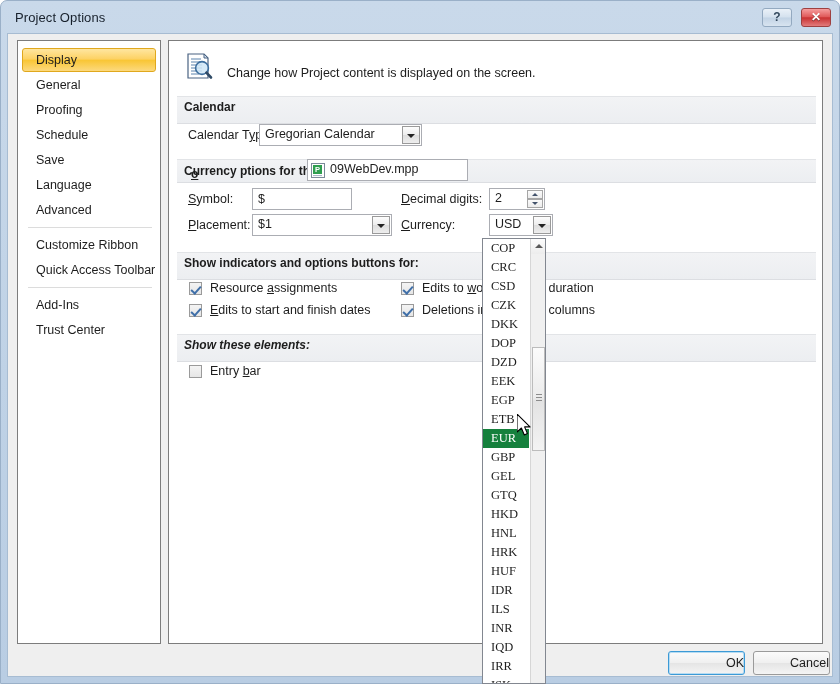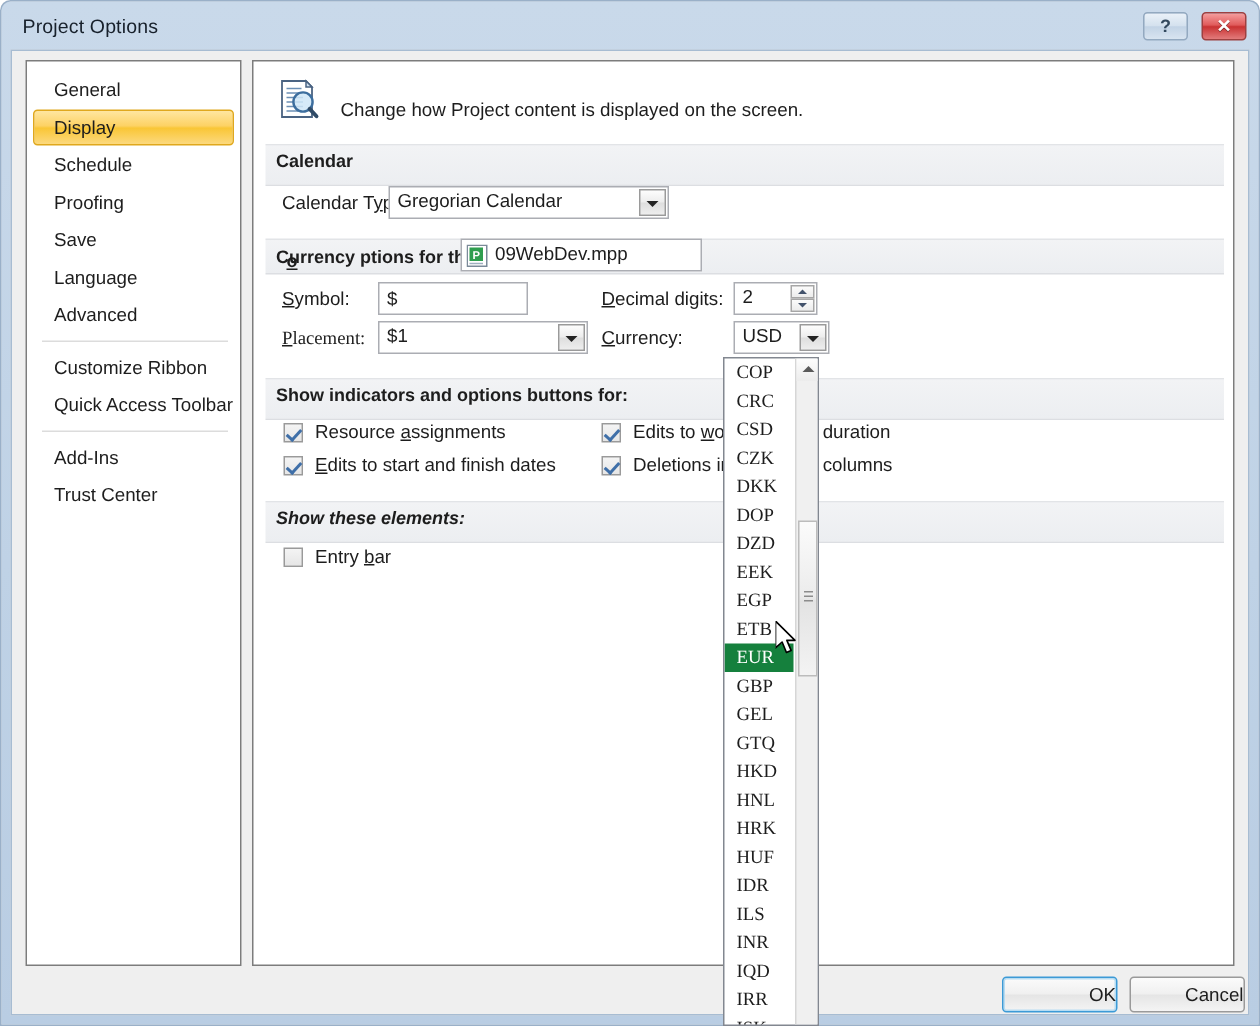--- a/index.html
+++ b/index.html
@@ -399,24 +399,24 @@
   <div class="win-frame">
     <div class="win-title">Project Options</div>
     <div class="titlebtn help">?</div>
     <div class="titlebtn close">✕</div>
   </div>
 
   <div class="client">
 
     <div class="nav">
       <div class="nav-list">
+        <div class="nav-item selected">Display</div>
         <div class="nav-item">General</div>
-        <div class="nav-item selected">Display</div>
+        <div class="nav-item">Proofing</div>
         <div class="nav-item">Schedule</div>
-        <div class="nav-item">Proofing</div>
         <div class="nav-item">Save</div>
         <div class="nav-item">Language</div>
         <div class="nav-item">Advanced</div>
         <div class="nav-sep"></div>
         <div class="nav-item">Customize Ribbon</div>
         <div class="nav-item">Quick Access Toolbar</div>
         <div class="nav-sep"></div>
         <div class="nav-item">Add-Ins</div>
         <div class="nav-item">Trust Center</div>
       </div>
@@ -442,21 +442,21 @@
           </svg>
         </div>
         <div class="hdr-text">Change how Project content is displayed on the screen.</div>
       </div>
 
       <div class="sec-bar" style="top:55px;">
         <span>Calendar</span>
       </div>
 
       <div class="lbl" style="left:19px; top:87px;">Calendar T<span class="u">y</span>pe:</div>
-      <div class="combo" style="left:90px; top:83px; width:187px;">
+      <div class="combo" style="left:90px; top:83px; width:163px;">
         <div class="val">Gregorian Calendar</div>
         <div class="arrowbtn">
             <i></i>
           </div>
       </div>
 
       <div class="sec-bar" style="top:118px; height:24px;">
         <span style="top:4px;">Currency <span class="u">o</span>ptions for this project:</span>
       </div>
       <div class="filecombo" style="left:138px; top:118px; width:161px;">
@@ -468,21 +468,21 @@
             <line x1="2" y1="12.6" x2="11" y2="12.6" stroke="#9fb0c0"></line>
           </svg>
         </div>
         <div class="val">09WebDev.mpp</div>
         <div class="arrowbtn"><i></i></div>
       </div>
 
       <div class="lbl" style="left:19px; top:151px;"><span class="u">S</span>ymbol:</div>
       <div class="tbox" style="left:83px; top:147px; width:100px;">$</div>
 
-      <div class="lbl" style="left:19px; top:177px;font-family:Liberation Serif, serif;"><span class="u">P</span>lacement:</div>
+      <div class="lbl" style="left:19px; top:177px;"><span class="u">P</span>lacement:</div>
       <div class="combo" style="left:83px; top:173px; width:140px;">
         <div class="val">$1</div>
         <div class="arrowbtn">
             <i></i>
           </div>
       </div>
 
       <div class="lbl" style="left:232px; top:151px;"><span class="u">D</span>ecimal digits:</div>
       <div class="spin" style="left:320px; top:147px; width:56px;">
         <div class="val">2</div>

